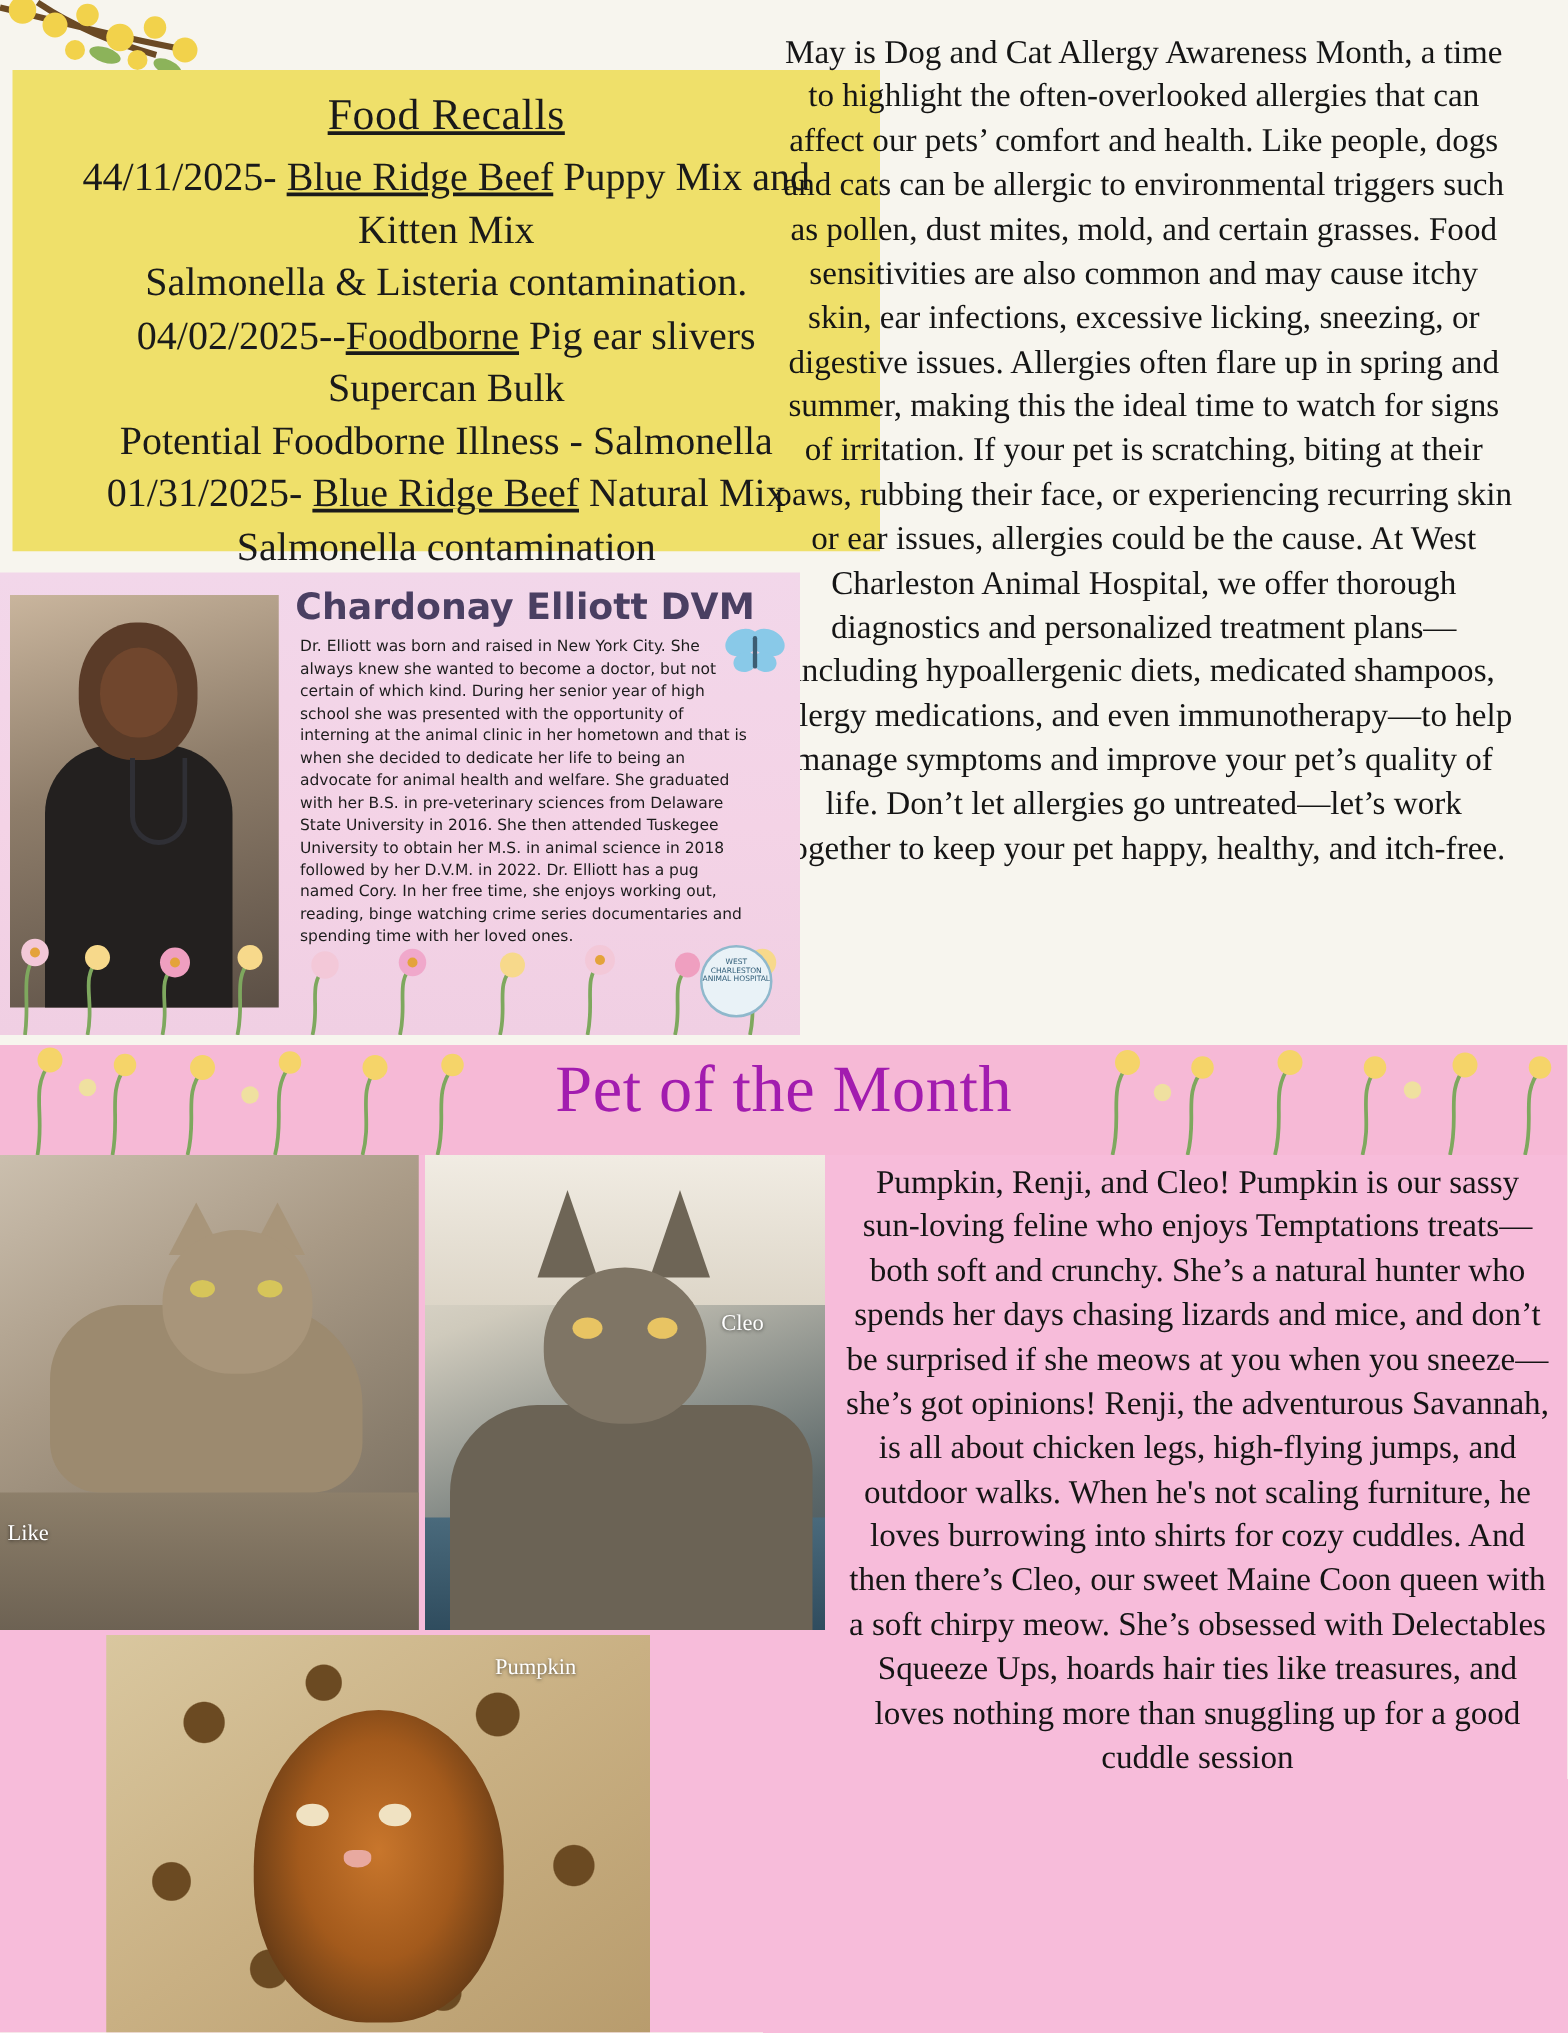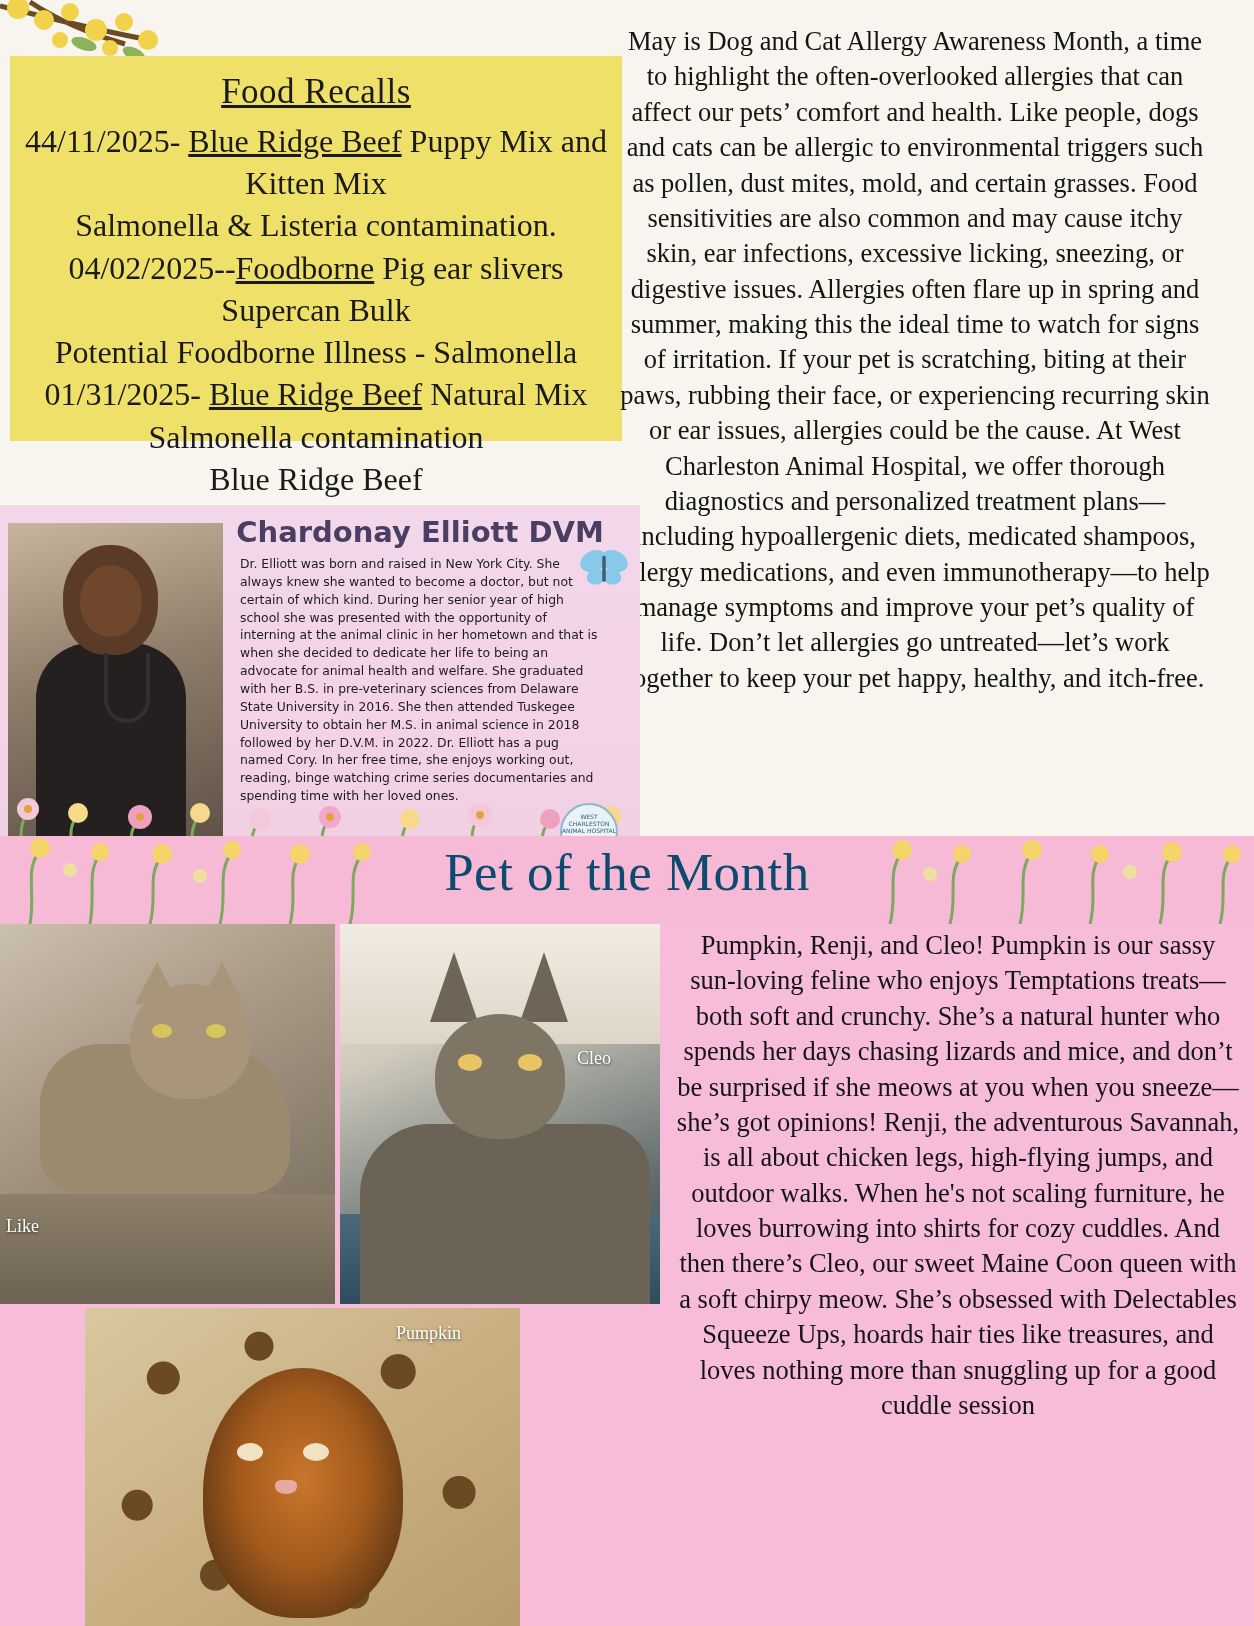--- a/index.html
+++ b/index.html
@@ -14,21 +14,21 @@
 
   
   .u { text-decoration: underline; }
   .abs { position:absolute; }
 
   
   .branch { position:absolute; top:0; left:0; width:260px; height:80px; pointer-events:none; }
 
   
   #recalls {
-    position:absolute; left:10px; top:56px; width:612px; height:385px;
+    position:absolute; left:10px; top:56px; width:694px; height:385px;
     background:#efe06a;
     padding:10px 14px 0 14px;
     text-align:center;
     color:#1a1a1a;
   }
   #recalls h2 {
     margin:6px 0 8px 0;
     font-size:35px;
     font-weight:normal;
     letter-spacing:.5px;
@@ -48,21 +48,20 @@
     line-height:1.335;
     color:#151515;
   }
   #article p { margin:0; }
 
   
   #doctor {
     position:absolute; left:0px; top:458px; width:640px; height:370px;
     background:linear-gradient(180deg,#f2d7ea 0%, #f4d3e6 55%, #f0cfe3 100%);
     overflow:hidden;
-    margin-top:47px;
   }
   #doctor .flowers-bottom{
     position:absolute; left:0; bottom:0; width:100%; height:90px; pointer-events:none;
   }
   #doctor .photo {
     position:absolute; left:8px; top:18px; width:215px; height:330px;
     background:linear-gradient(165deg,#c9b59d 0%, #8e7d6a 45%, #5b4f45 100%);
     overflow:hidden;
   }
   #doctor .photo .head {
@@ -107,21 +106,21 @@
   }
 
   
   #pet-banner {
     position:absolute; left:0; top:836px; width:1254px; height:88px;
     background:#f6b9d6;
     overflow:hidden;
   }
   #pet-banner .title {
     position:absolute; left:0; top:6px; width:100%;
-    text-align:center; font-size:53px; color:#0c4a6e;
+    text-align:center; font-size:53px; color:#a21caf;
     font-family:"Liberation Serif", serif;
     letter-spacing:.5px;
   }
 
   
   #pet-section {
     position:absolute; left:0; top:924px; width:1254px; height:702px;
     background:#f7bcda;
   }
   .pet-photo { position:absolute; overflow:hidden; }

